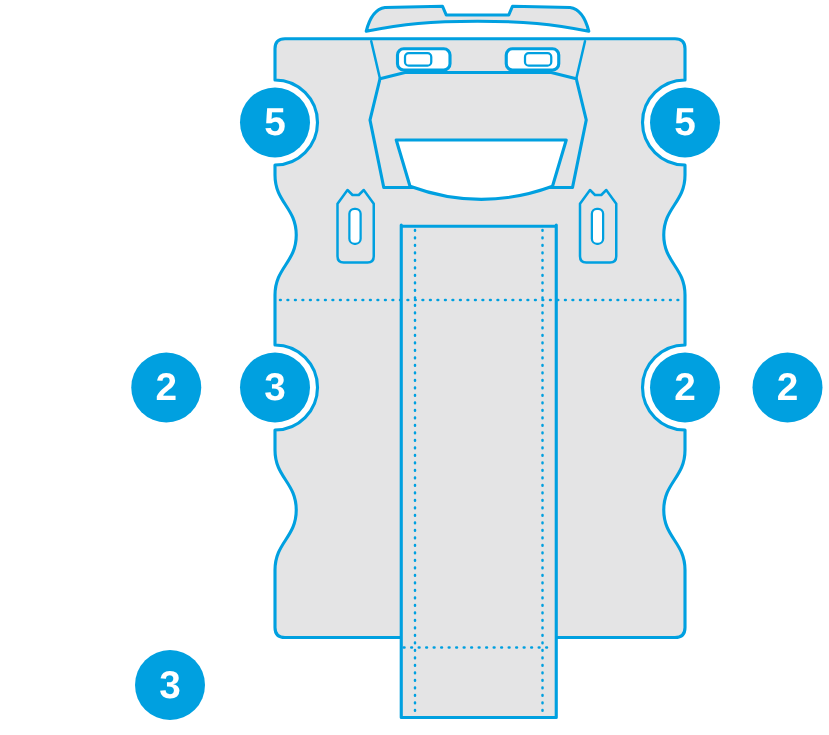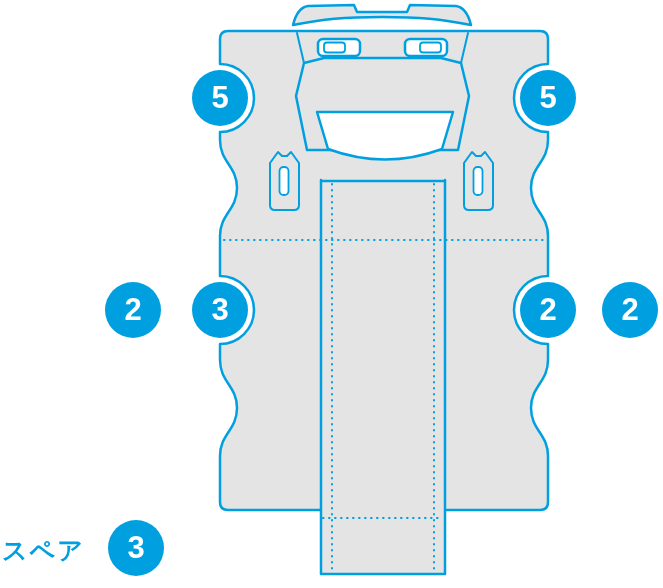--- a/index.html
+++ b/index.html
@@ -124,15 +124,14 @@
   <div class="callout pos-right-mid">
     <span>2</span>
   </div>
   <div class="callout pos-far-right">
     <span>2</span>
   </div>
   <div class="callout pos-spare">
     <span>3</span>
   </div>
 
-  <div class="spare-label">スペア</div>
 
 </div>
 
 </body></html>

